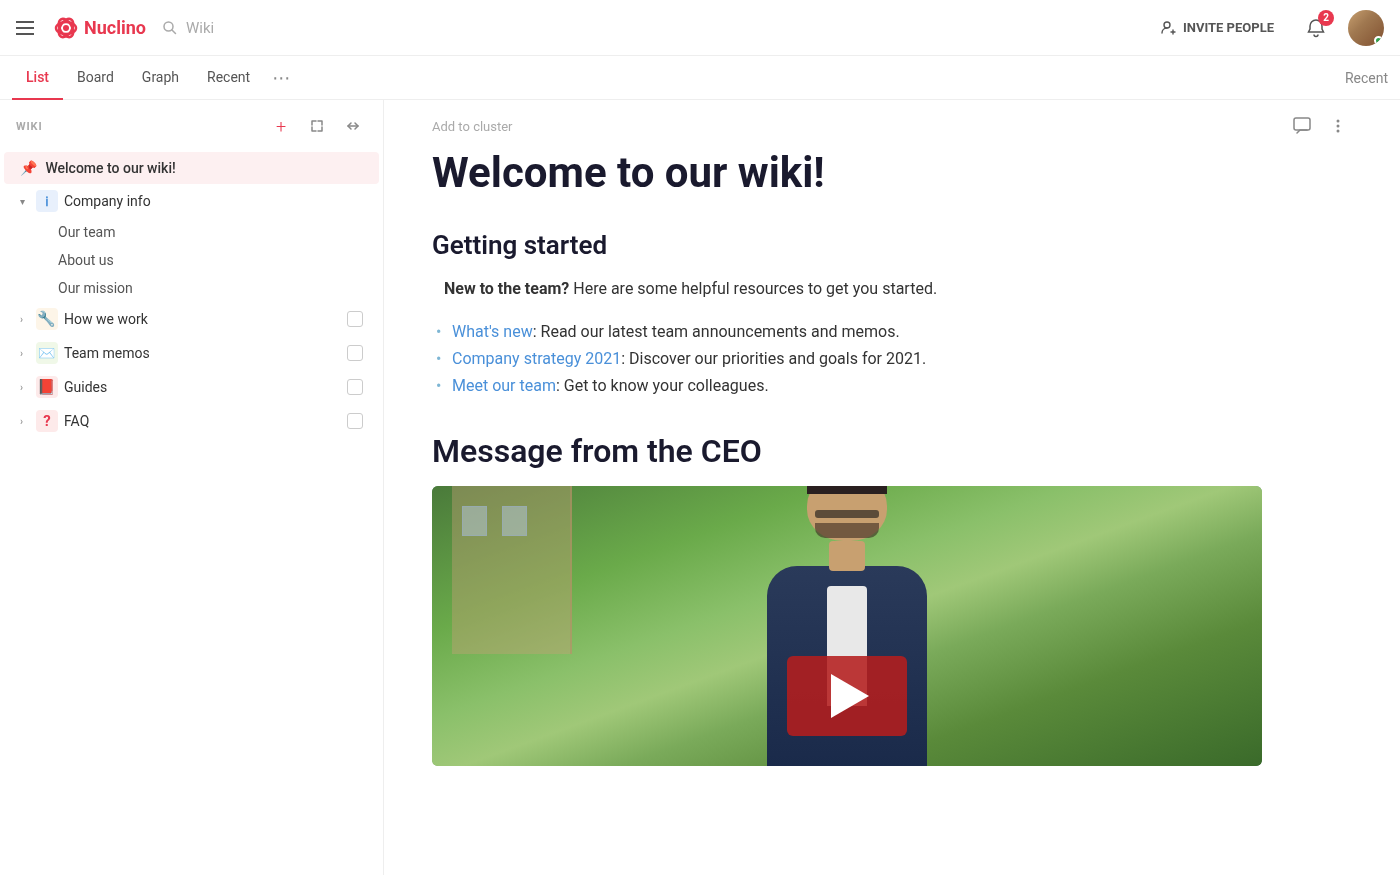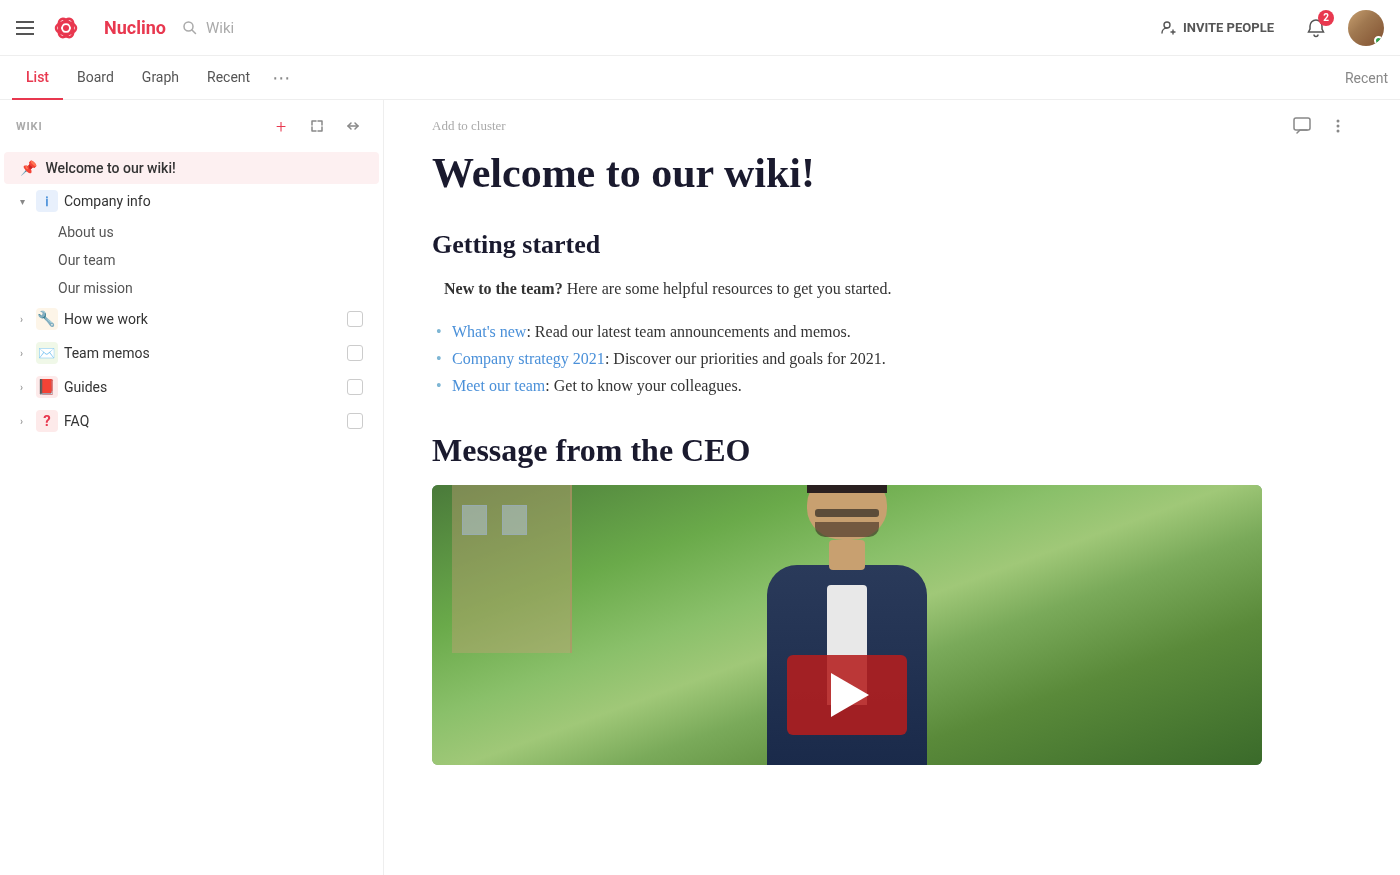--- a/index.html
+++ b/index.html
@@ -5,21 +5,21 @@
     * { box-sizing: border-box; margin: 0; padding: 0; }
     body { font-family: -apple-system, BlinkMacSystemFont, 'Segoe UI', Roboto, sans-serif; background: #fff; color: #333; height: 875px; overflow: hidden; display: flex; flex-direction: column; }
 
     
     .top-nav {
       display: flex; align-items: center; height: 56px;
       border-bottom: 1px solid #eee; padding: 0 16px; gap: 16px; flex-shrink: 0;
     }
     .hamburger { cursor: pointer; display: flex; flex-direction: column; gap: 4px; }
     .hamburger span { display: block; width: 18px; height: 2px; background: #555; }
-    .logo { display: flex; align-items: center; gap: 22px; font-weight: 700; font-size: 18px; color: #e8384f; }
+    .logo { display: flex; align-items: center; gap: 2px; font-weight: 700; font-size: 18px; color: #e8384f; }
     .logo-icon { width: 32px; height: 32px; }
     .search-bar { display: flex; align-items: center; gap: 8px; color: #aaa; font-size: 15px; flex: 1; }
     .search-bar svg { color: #aaa; }
     .top-nav-right { display: flex; align-items: center; gap: 16px; margin-left: auto; }
     .invite-btn { display: flex; align-items: center; gap: 6px; font-size: 13px; font-weight: 700; color: #555; cursor: pointer; padding: 6px 10px; border-radius: 4px; }
     .notif-btn { position: relative; cursor: pointer; width: 32px; height: 32px; display: flex; align-items: center; justify-content: center; }
     .notif-badge { position: absolute; top: -2px; right: -2px; background: #e8384f; color: #fff; border-radius: 50%; width: 16px; height: 16px; font-size: 10px; display: flex; align-items: center; justify-content: center; font-weight: 700; }
     .avatar { width: 36px; height: 36px; border-radius: 50%; background: #c8a98a; overflow: hidden; position: relative; cursor: pointer; }
     .avatar-online { position: absolute; bottom: 1px; right: 1px; width: 9px; height: 9px; background: #2ea44f; border-radius: 50%; border: 2px solid #fff; }
 
@@ -56,21 +56,21 @@
     .cluster-item { display: flex; align-items: center; padding: 6px 16px; cursor: pointer; margin: 0 4px; border-radius: 4px; }
     .cluster-toggle { width: 16px; display: flex; align-items: center; color: #888; font-size: 10px; cursor: pointer; flex-shrink: 0; }
     .cluster-icon { width: 22px; height: 22px; border-radius: 4px; display: flex; align-items: center; justify-content: center; font-size: 13px; margin-right: 6px; flex-shrink: 0; }
     .cluster-label { font-size: 14px; color: #333; flex: 1; }
 
     
     .sub-item { display: flex; align-items: center; padding: 6px 16px 6px 54px; cursor: pointer; margin: 0 4px; border-radius: 4px; }
     .sub-item-label { font-size: 14px; color: #555; }
 
     
-    .content { flex: 1; overflow-y: auto; padding: 0; font-family: Liberation Serif, serif; }
+    .content { flex: 1; overflow-y: auto; padding: 0; }
     .content-header { display: flex; align-items: center; justify-content: space-between; padding: 12px 48px 0 48px; }
     .add-to-cluster-btn { font-size: 13px; color: #aaa; cursor: pointer; }
     .content-actions { display: flex; gap: 8px; }
     .content-action-icon { width: 28px; height: 28px; display: flex; align-items: center; justify-content: center; cursor: pointer; color: #888; }
     .content-body { padding: 8px 48px 40px 48px; }
 
     h1.page-title { font-size: 42px; font-weight: 700; color: #1a1a2e; margin-bottom: 32px; line-height: 1.2; }
     h2.section-heading { font-size: 26px; font-weight: 600; color: #1a1a2e; margin-bottom: 16px; }
     h2.section-heading-2 { font-size: 32px; font-weight: 600; color: #1a1a2e; margin: 32px 0 16px 0; }
 
@@ -184,24 +184,24 @@
       <span class="sidebar-item-label pinned">Welcome to our wiki!</span>
     </div>
 
     <div class="cluster-item">
       <span class="cluster-toggle">▾</span>
       <div class="cluster-icon" style="background:#e8f0fc; color:#4a90d9; font-size:13px; font-weight:700;">ℹ</div>
       <span class="cluster-label">Company info</span>
       <div class="sidebar-checkbox" style="opacity:0;"></div>
     </div>
     <div class="sub-item">
+      <span class="sub-item-label">Our team</span>
+    </div>
+    <div class="sub-item">
       <span class="sub-item-label">About us</span>
-    </div>
-    <div class="sub-item">
-      <span class="sub-item-label">Our team</span>
     </div>
     <div class="sub-item">
       <span class="sub-item-label">Our mission</span>
     </div>
 
     <div class="cluster-item">
       <span class="cluster-toggle">›</span>
       <div class="cluster-icon" style="background:#fdf5e8; font-size:15px;">🔧</div>
       <span class="cluster-label">How we work</span>
       <div class="sidebar-checkbox"></div>

